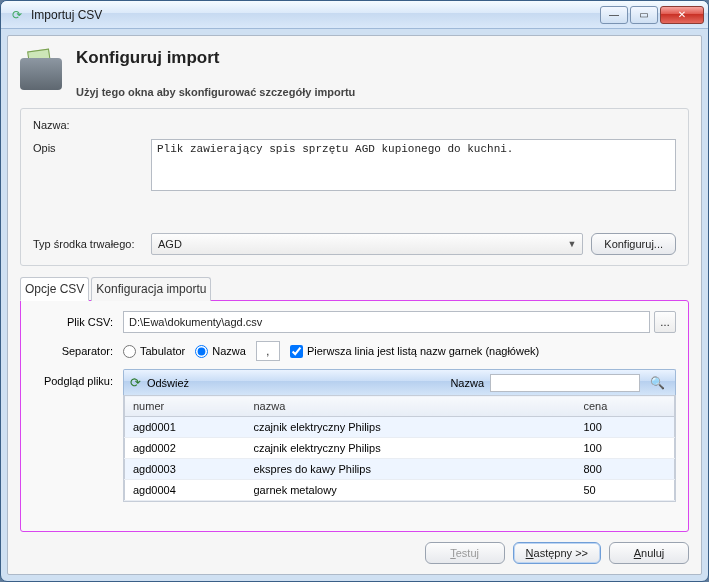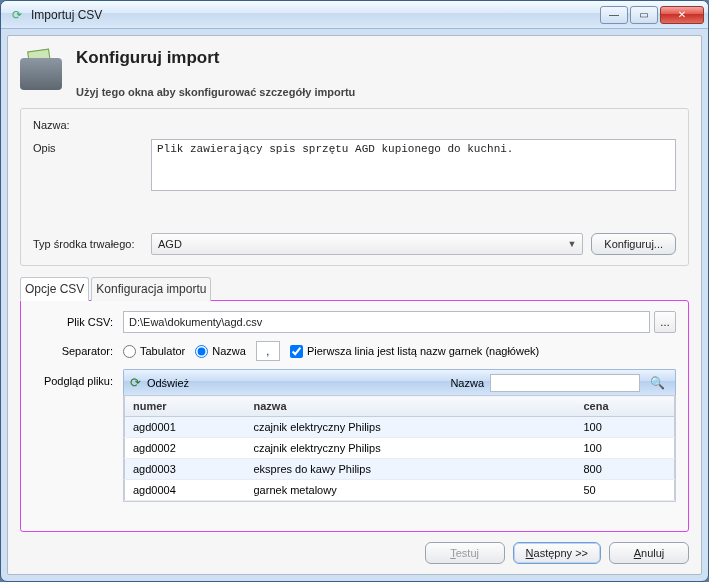--- a/index.html
+++ b/index.html
@@ -103,21 +103,21 @@
     background:linear-gradient(#eaf3ff,#c9ddf6 45%,#b7d0ef 46%,#d3e4f8);
     border:1px solid #9fb9d8;border-bottom:none;padding:0 6px;border-radius:2px 2px 0 0;
     gap:6px;
   }
   .refresh-icon{color:#2c7a2c;font-size:13px;}
   .preview-toolbar .spacer{flex:1;}
   .search-box{background:#fff;border:1px solid #b6bcc5;height:18px;width:150px;padding:0 4px;}
   .search-icon{color:#2a5fa8;font-size:12px;font-weight:bold;padding:0 4px;}
   table{width:100%;border-collapse:collapse;background:#fff;border:1px solid #c6cdd8;}
   thead th{
-    text-align:left;font-weight:700;background:linear-gradient(#f7f9fc,#e7edf6);
+    text-align:left;font-weight:400;background:linear-gradient(#f7f9fc,#e7edf6);
     border-bottom:1px solid #c6cdd8;padding:4px 8px;color:#333;
   }
   tbody td{padding:4px 8px;border-bottom:1px solid #e9edf3;}
   tbody tr:nth-child(odd){background:#eef5ff;}
   .table-wrap{border:1px solid #c6cdd8;border-top:none;flex:1;background:#fff;overflow:hidden;}
   .footer{display:flex;justify-content:flex-end;gap:8px;margin-top:10px;}
   .btn.primary{border-color:#6f9ed8;box-shadow:0 0 0 1px #bcd4f2 inset;}
   u{text-decoration:underline;}
 </style>
 </head>

